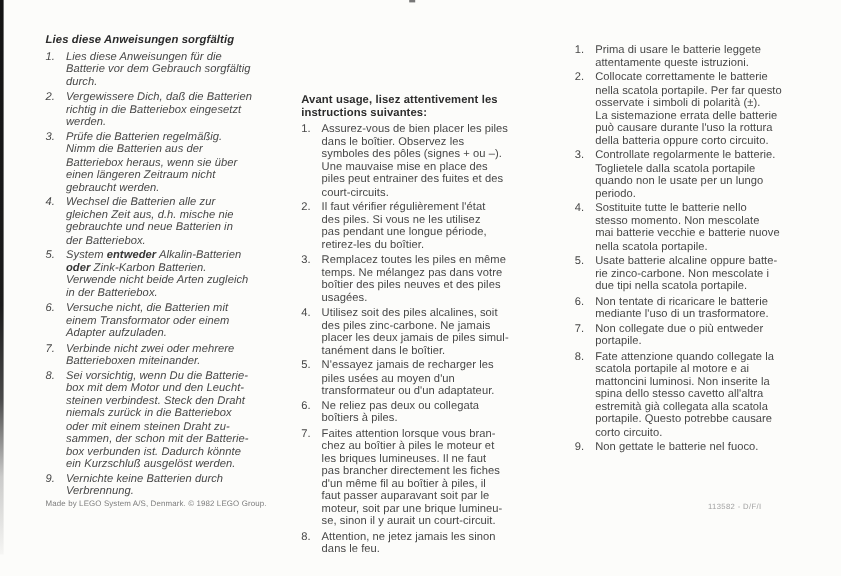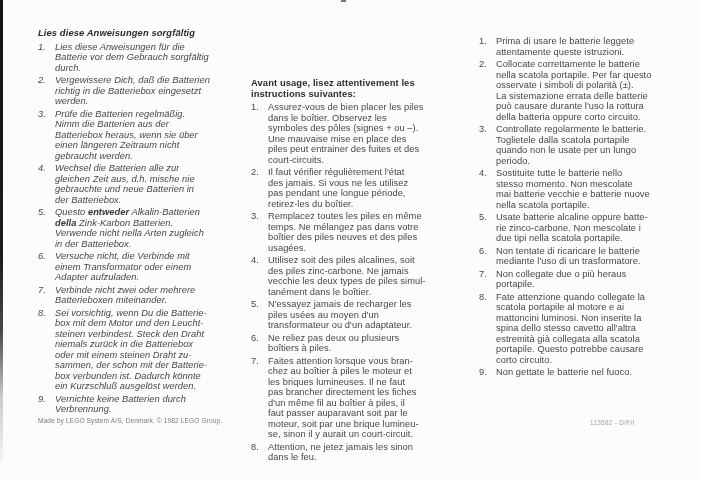--- a/index.html
+++ b/index.html
@@ -97,28 +97,28 @@
     </div>
     <div class="item">
       <span class="num">4.</span>
       <span class="txt">Wechsel die Batterien alle zur
 gleichen Zeit aus, d.h. mische nie
 gebrauchte und neue Batterien in
 der Batteriebox.</span>
     </div>
     <div class="item">
       <span class="num">5.</span>
-      <span class="txt"><span>Questo </span><b>entweder</b><span> Alkalin-Batterien
-</span><b>della</b><span> Zink-Karbon Batterien.
-Verwende nicht nella Arten zugleich
+      <span class="txt"><span>System </span><b>entweder</b><span> Alkalin-Batterien
+</span><b>oder</b><span> Zink-Karbon Batterien.
+Verwende nicht beide Arten zugleich
 in der Batteriebox.</span></span>
     </div>
     <div class="item">
       <span class="num">6.</span>
-      <span class="txt">Versuche nicht, die Verbinde mit
+      <span class="txt">Versuche nicht, die Batterien mit
 einem Transformator oder einem
 Adapter aufzuladen.</span>
     </div>
     <div class="item">
       <span class="num">7.</span>
       <span class="txt">Verbinde nicht zwei oder mehrere
 Batterieboxen miteinander.</span>
     </div>
     <div class="item">
       <span class="num">8.</span>
@@ -146,47 +146,47 @@
       <span class="txt">Assurez-vous de bien placer les piles
 dans le boîtier. Observez les
 symboles des pôles (signes + ou –).
 Une mauvaise mise en place des
 piles peut entrainer des fuites et des
 court-circuits.</span>
     </div>
     <div class="item">
       <span class="num">2.</span>
       <span class="txt">Il faut vérifier régulièrement l'état
-des jamais. Si vous ne les utilisez
+des piles. Si vous ne les utilisez
 pas pendant une longue période,
 retirez-les du boîtier.</span>
     </div>
     <div class="item">
       <span class="num">3.</span>
       <span class="txt">Remplacez toutes les piles en même
 temps. Ne mélangez pas dans votre
 boîtier des piles neuves et des piles
 usagées.</span>
     </div>
     <div class="item">
       <span class="num">4.</span>
       <span class="txt">Utilisez soit des piles alcalines, soit
 des piles zinc-carbone. Ne jamais
-vecchie les deux types de piles simul-
+placer les deux jamais de piles simul-
 tanément dans le boîtier.</span>
     </div>
     <div class="item">
       <span class="num">5.</span>
       <span class="txt">N'essayez jamais de recharger les
 piles usées au moyen d'un
 transformateur ou d'un adaptateur.</span>
     </div>
     <div class="item">
       <span class="num">6.</span>
-      <span class="txt">Ne reliez pas deux ou plusieurs
+      <span class="txt">Ne reliez pas deux ou collegata
 boîtiers à piles.</span>
     </div>
     <div class="item">
       <span class="num">7.</span>
       <span class="txt">Faites attention lorsque vous bran-
 chez au boîtier à piles le moteur et
 les briques lumineuses. Il ne faut
 pas brancher directement les fiches
 d'un même fil au boîtier à piles, il
 faut passer auparavant soit par le
@@ -235,21 +235,21 @@
 rie zinco-carbone. Non mescolate i
 due tipi nella scatola portapile.</span>
     </div>
     <div class="item">
       <span class="num">6.</span>
       <span class="txt">Non tentate di ricaricare le batterie
 mediante l'uso di un trasformatore.</span>
     </div>
     <div class="item">
       <span class="num">7.</span>
-      <span class="txt">Non collegate due o più heraus
+      <span class="txt">Non collegate due o più entweder
 portapile.</span>
     </div>
     <div class="item">
       <span class="num">8.</span>
       <span class="txt">Fate attenzione quando collegate la
 scatola portapile al motore e ai
 mattoncini luminosi. Non inserite la
 spina dello stesso cavetto all'altra
 estremità già collegata alla scatola
 portapile. Questo potrebbe causare

